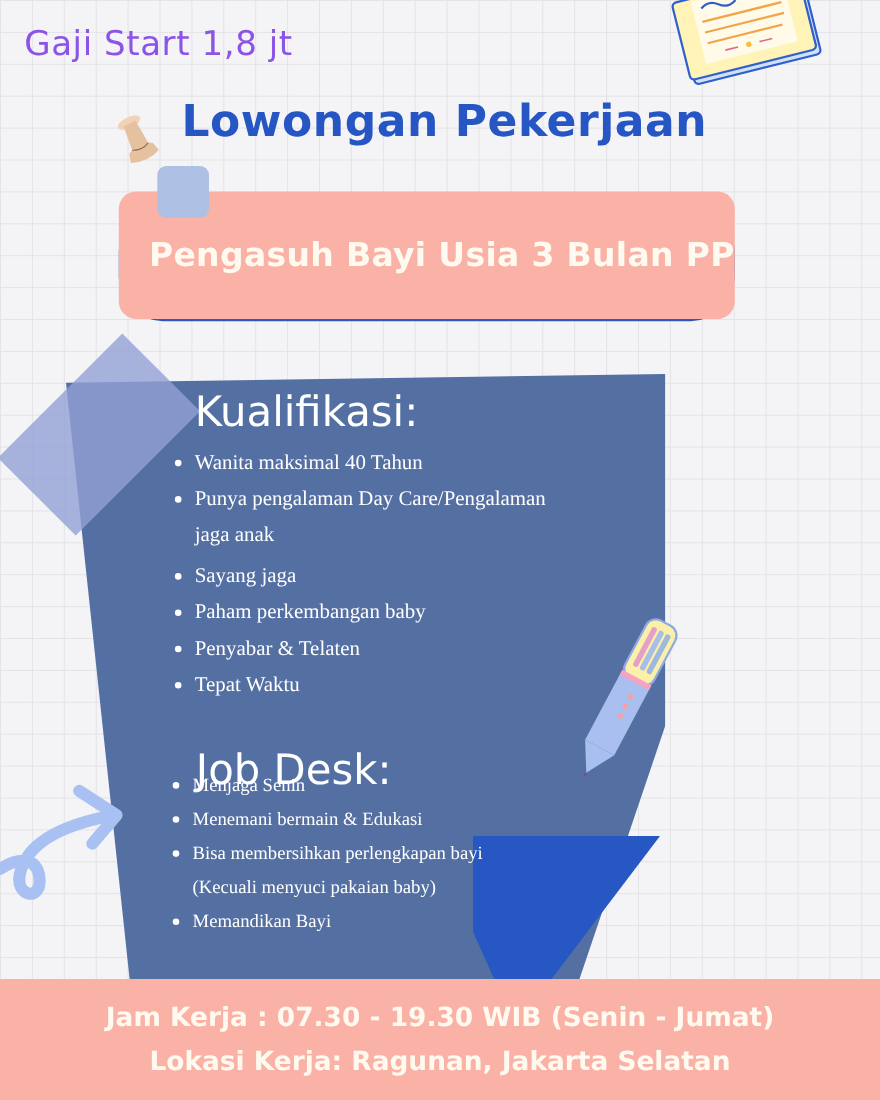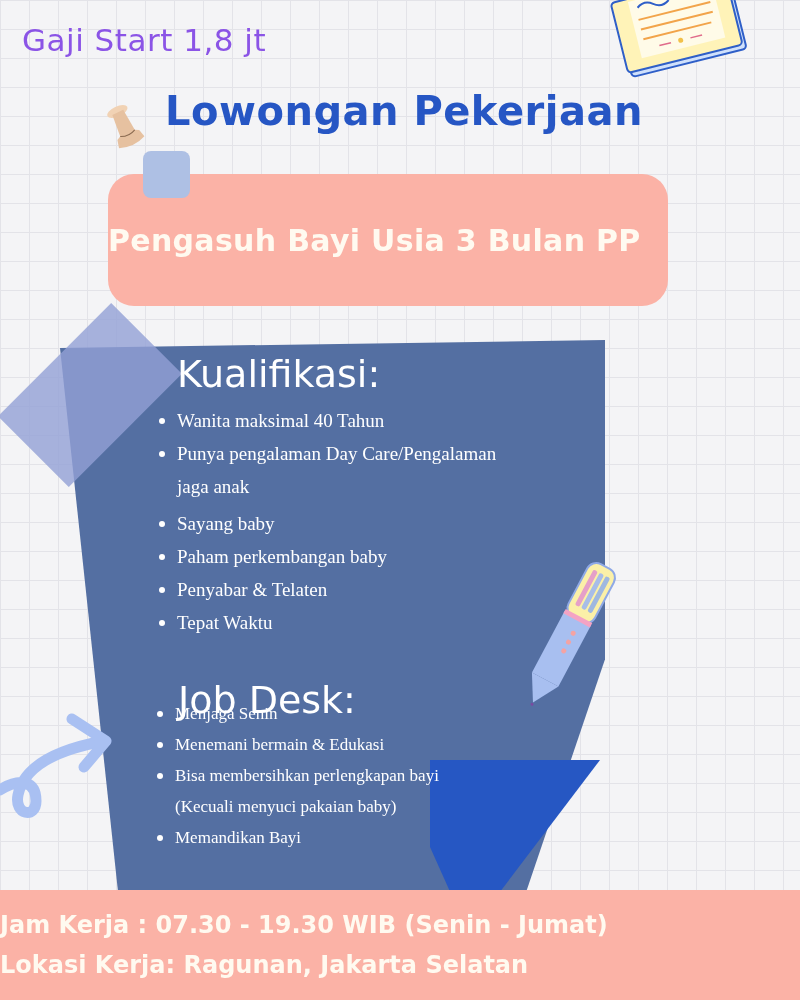--- a/index.html
+++ b/index.html
@@ -20,22 +20,22 @@
   .title {
     left:165px; top:88px; font-size:40px; font-weight:bold; color:#2656c4;
     letter-spacing:0.5px;
   }
   .paper-stack { left:615px; top:-18px; width:130px; height:86px; transform:rotate(-14deg); }
   .pin { left:103px; top:98px; }
   .pill-shadow {
     left:108px; top:188px; width:560px; height:104px; border-radius:40px; background:#2a57c2;
   }
   .pill {
-    left:108px; top:174px; width:560px; height:132px; border-radius:26px; background:#fbb2a6;
-    display:flex; align-items:center; justify-content:flex-start;
+    left:108px; top:174px; width:560px; height:116px; border-radius:16px; background:#fbb2a6;
+    display:flex; align-items:center; justify-content:flex-end;
   }
   .pill-text { color:#fffaf0; font-size:30px; font-weight:bold; letter-spacing:0.3px; }
   .sq { left:143px; top:151px; width:47px; height:47px; border-radius:8px; background:#aec0e4; }
   .note {
     left:60px; top:340px; width:545px; height:570px; background:#546fa2;
     clip-path:polygon(0 8px, 100% 0, 100% 56%, 460px 100%, 11% 100%);
   }
   .fold {
     left:430px; top:760px; width:170px; height:145px; background:#2657c3;
     clip-path:polygon(0 0, 100% 0, 60px 100%, 26px 100%, 0 60%);
@@ -54,21 +54,21 @@
   }
   .kual-list { left:157px; top:404px; width:360px; font-size:19px; line-height:33px; }
   .kual-list li::before { top:14px; }
   .kual-list li.sp { margin-top:4px; }
   .job-list { left:155px; top:698px; width:330px; font-size:17px; line-height:31px; }
   .job-list li::before { top:13px; }
   .pen { left:520px; top:550px; }
   .arrow { left:0; top:705px; }
   .footer {
     left:0; top:890px; width:800px; height:110px; background:#fbb2a6;
-    display:flex; flex-direction:column; align-items:flex-start; justify-content:center;
+    display:flex; flex-direction:column; align-items:center; justify-content:center;
   }
   .footer-line { color:#fffaf0; font-weight:bold; font-size:24px; line-height:40px; }
 </style>
 </head>
 <body>
 
 <div class="abs salary">Gaji Start 1,8 jt</div>
 
 <svg class="abs paper-stack" viewBox="0 0 130 86">
   <rect x="6" y="10" width="118" height="72" rx="4" fill="#cfe0fb" stroke="#2f5fc8" stroke-width="2"></rect>
@@ -101,21 +101,21 @@
 <div class="abs sq"></div>
 
 <div class="abs note"></div>
 <div class="abs fold"></div>
 <div class="abs tape"></div>
 
 <div class="abs section-head h-kual">Kualifikasi:</div>
 <ul class="abs list kual-list">
   <li>Wanita maksimal 40 Tahun</li>
   <li>Punya pengalaman Day Care/Pengalaman jaga anak</li>
-  <li class="sp">Sayang baby</li>
+  <li class="sp">Sayang jaga</li>
   <li>Paham perkembangan baby</li>
   <li>Penyabar &amp; Telaten</li>
   <li>Tepat Waktu</li>
 </ul>
 
 <div class="abs section-head h-job">Job Desk:</div>
 <ul class="abs list job-list">
   <li>Menjaga Senin</li>
   <li>Menemani bermain &amp; Edukasi</li>
   <li>Bisa membersihkan perlengkapan bayi (Kecuali menyuci pakaian baby)</li>

